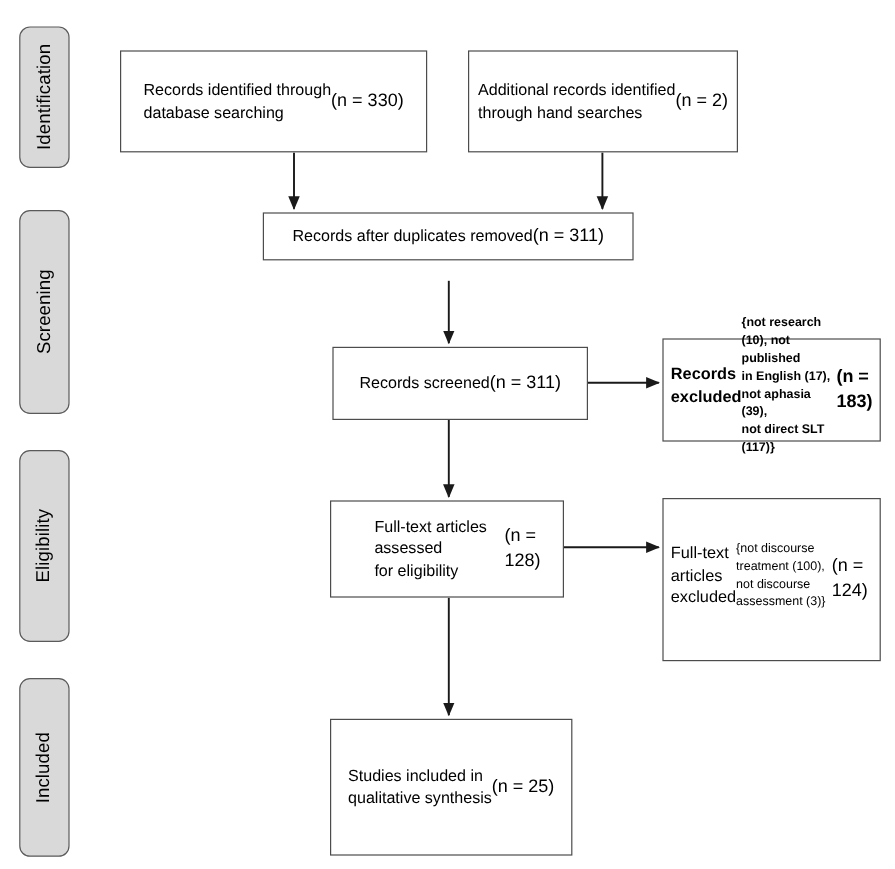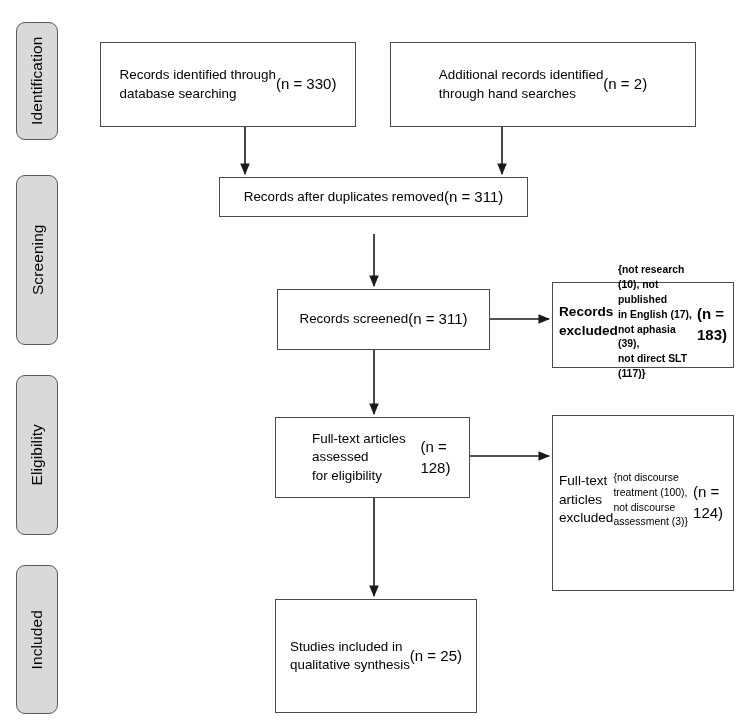--- a/index.html
+++ b/index.html
@@ -124,21 +124,21 @@
 
     <line x1="374" y1="498" x2="374" y2="596" stroke="#1a1a1a" stroke-width="1.6" marker-end="url(#arrowhead)"></line>
   </svg>
 
   <div class="flow-box" style="left:100px; top:42px; width:256px; height:85px;">
     <div class="line-main">Records identified through
 database searching</div>
     <div class="line-count">(n = 330)</div>
   </div>
 
-  <div class="flow-box" style="left:390px; top:42px; width:306px; height:85px;">
+  <div class="flow-box" style="left:390px; top:42px; width:225px; height:85px;">
     <div class="line-main">Additional records identified
 through hand searches</div>
     <div class="line-count">(n = 2)</div>
   </div>
 
   <div class="flow-box" style="left:219px; top:177px; width:309px; height:40px;">
     <div class="line-main">Records after duplicates removed</div>
     <div class="line-count">(n = 311)</div>
   </div>
 
@@ -154,21 +154,21 @@
 not direct SLT (117)}</div>
     <div class="line-count">(n = 183)</div>
   </div>
 
   <div class="flow-box" style="left:275px; top:417px; width:195px; height:81px;padding-left:36px;">
     <div class="line-main">Full-text articles assessed
 for eligibility</div>
     <div class="line-count">(n = 128)</div>
   </div>
 
-  <div class="flow-box excluded-box" style="left:552px; top:415px; width:182px; height:176px;">
+  <div class="flow-box excluded-box" style="left:552px; top:415px; width:182px; height:136px;">
     <div class="line-main">Full-text articles
 excluded</div>
     <div class="line-detail">{not discourse treatment (100),
 not discourse assessment (3)}</div>
     <div class="line-count">(n =  124)</div>
   </div>
 
   <div class="flow-box" style="left:275px; top:599px; width:202px; height:114px;">
     <div class="line-main">Studies included in
 qualitative synthesis</div>

